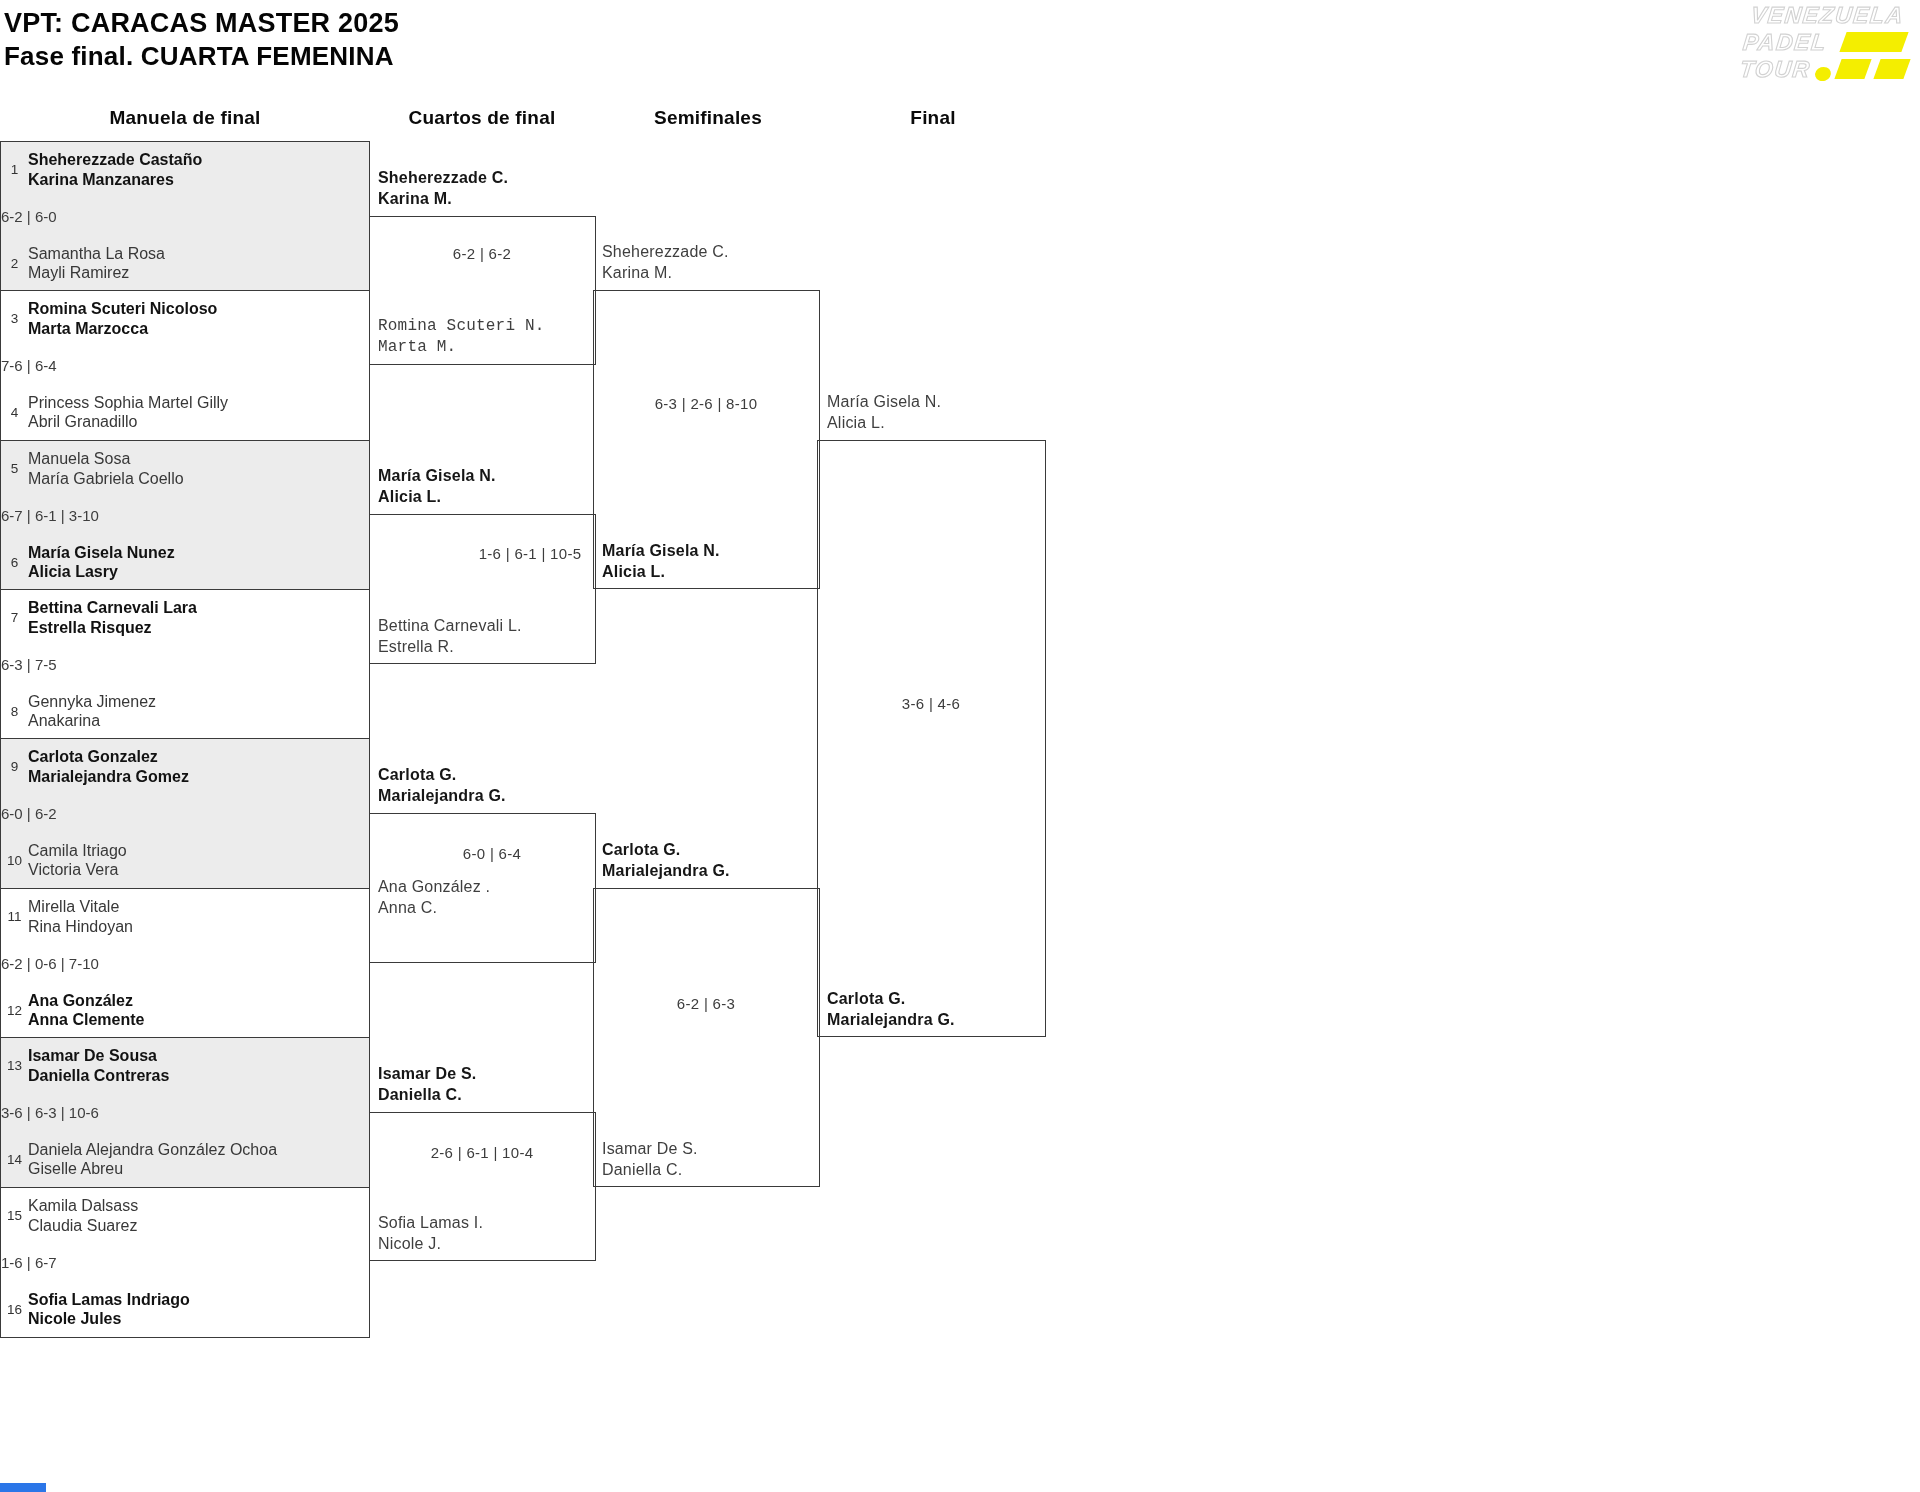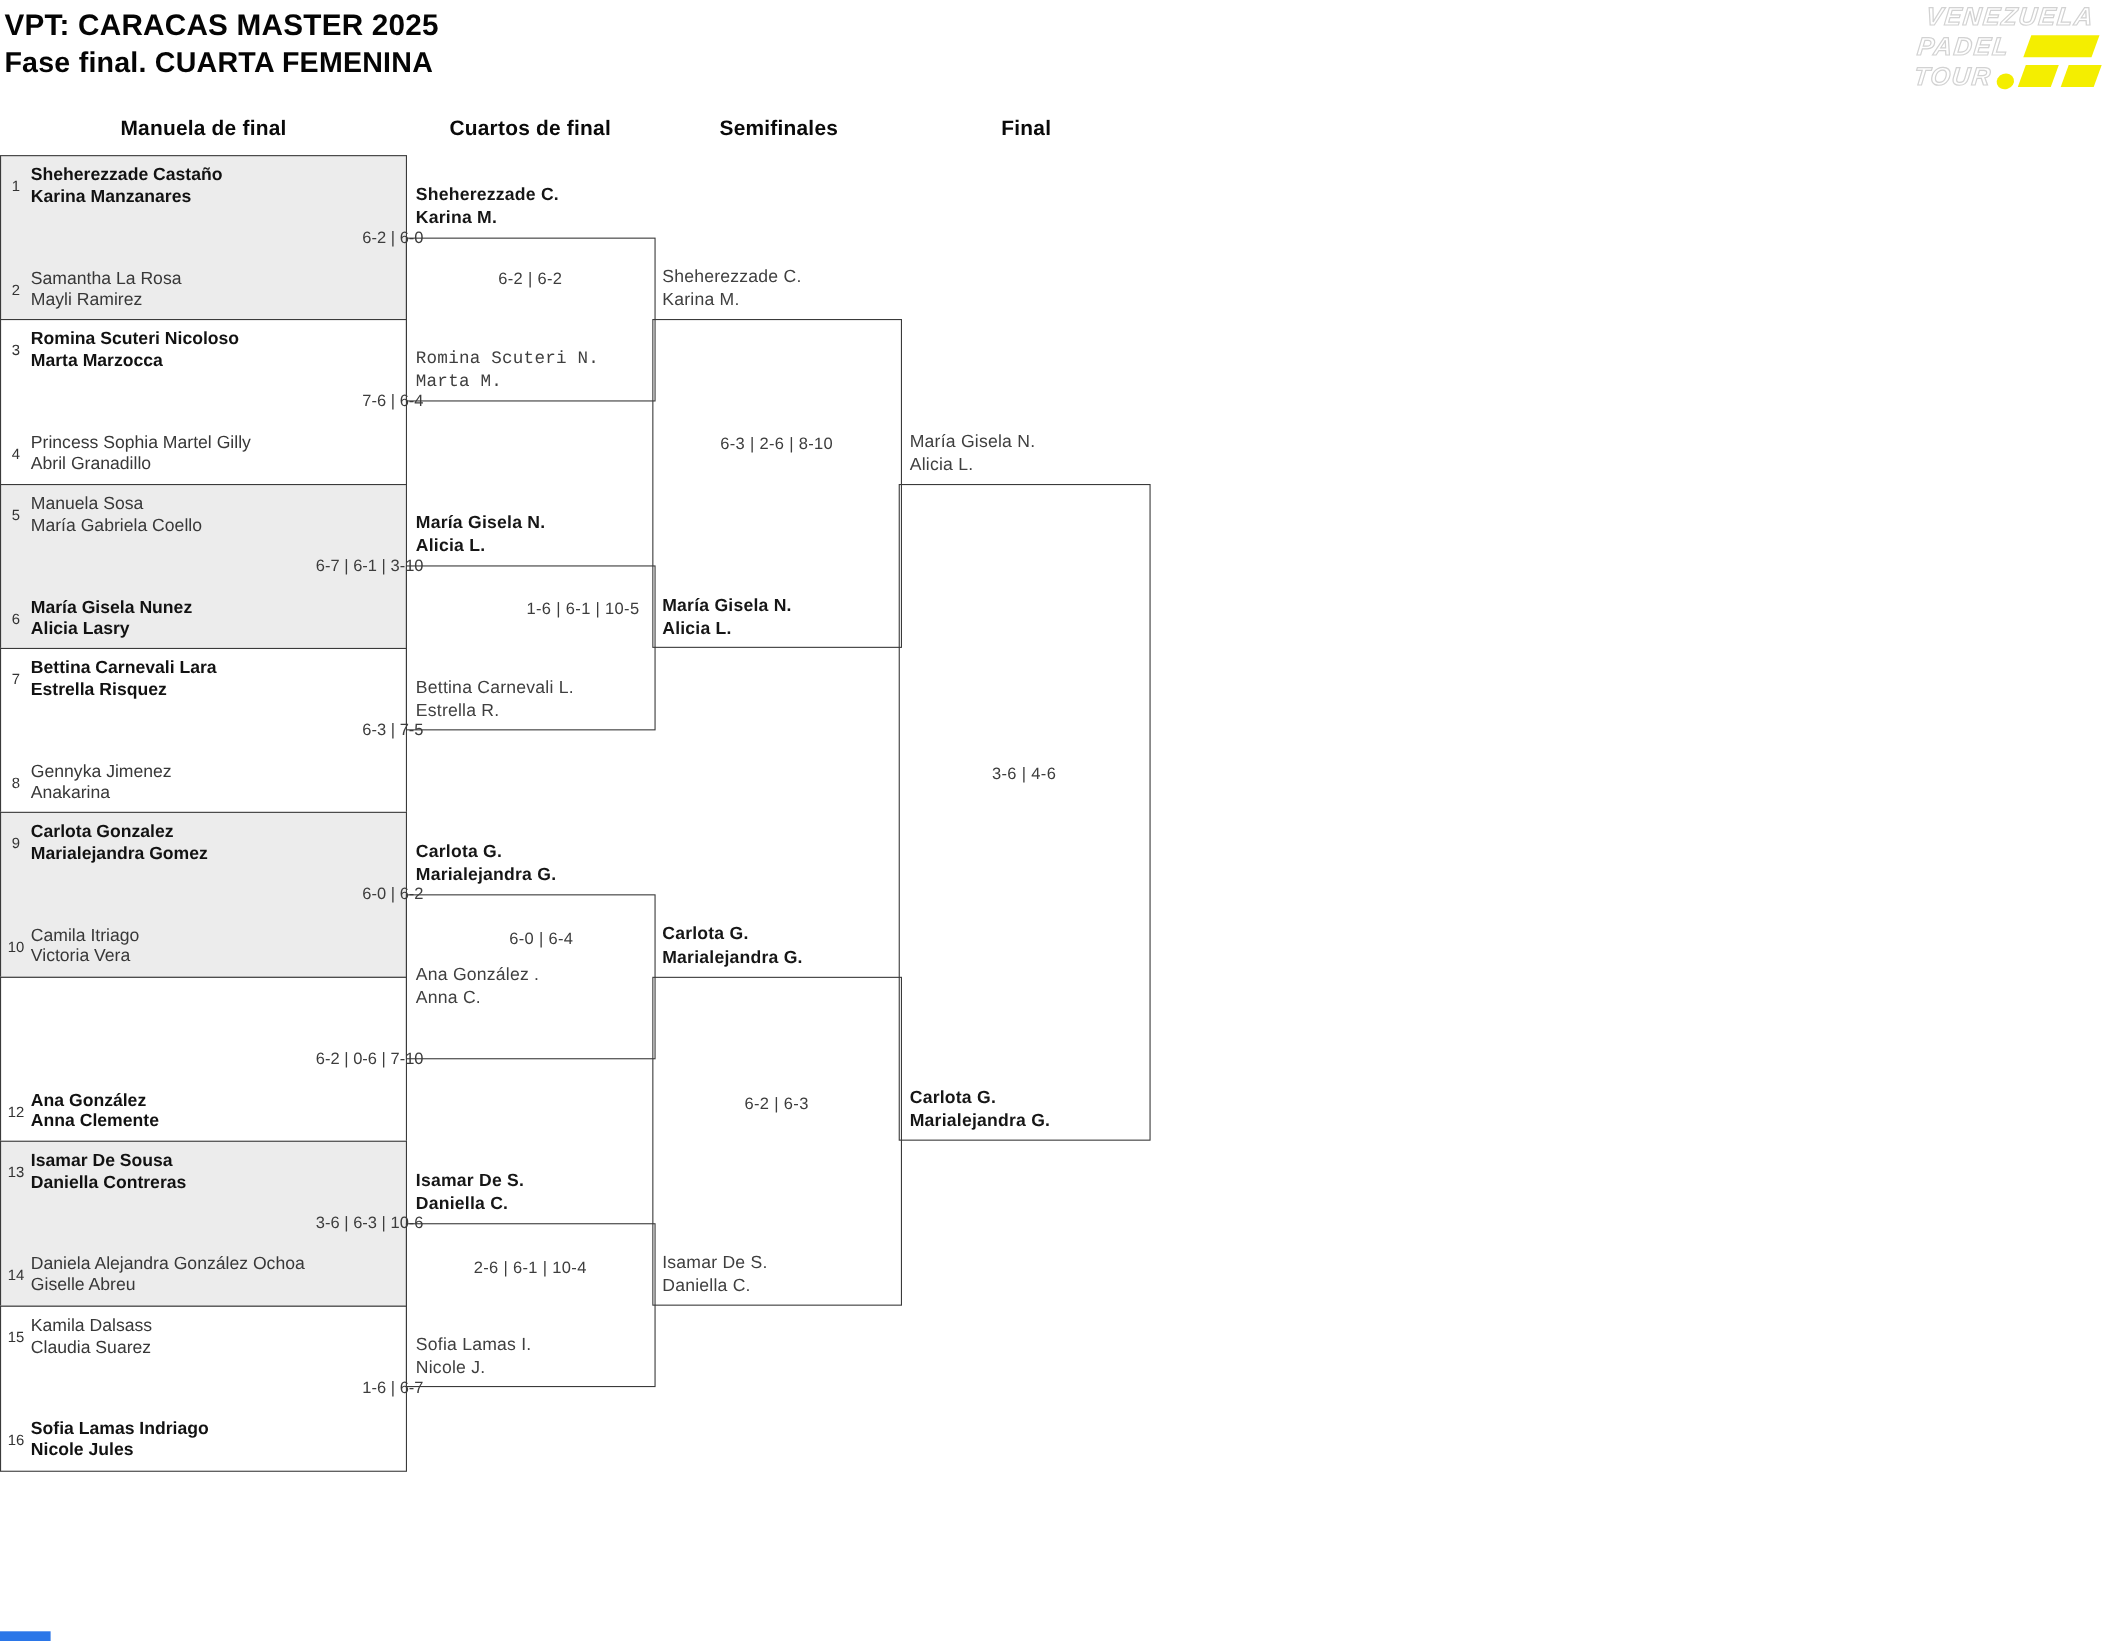--- a/index.html
+++ b/index.html
@@ -26,21 +26,21 @@
   .obox{position:absolute;left:0;width:370px;height:150.5px;
         border:1.5px solid #3a3a3a;background:#ffffff;box-sizing:border-box;}
   .obox.gray{background:#ececec;}
   .team{position:absolute;left:0;right:0;display:flex;align-items:center;}
   .team.t{top:8px;}
   .team.b{bottom:8px;}
   .seed{width:27px;flex:0 0 27px;text-align:center;font-size:13.5px;color:#333333;}
   .names{font-size:16px;line-height:19.5px;color:#383838;}
   .names.w{font-weight:bold;color:#121212;}
   .oscore{position:absolute;top:50%;left:0;width:100%;transform:translateY(-50%);
-          text-align:right;font-size:15px;color:#3d3d3d;padding-left:16px;}
+          text-align:left;font-size:15px;color:#3d3d3d;}
 
   
   .rbox{position:absolute;border:1.5px solid #3a3a3a;box-sizing:border-box;background:transparent;}
 
   
   .rlabel{position:absolute;font-size:16px;line-height:21px;letter-spacing:0.2px;
           color:#3f3f3f;white-space:nowrap;}
   .rlabel.w{font-weight:bold;color:#161616;}
 
   
@@ -156,20 +156,27 @@
   <div class="team b">
     <span class="seed">10</span>
     <div class="names">
         <div>Camila Itriago</div>
         <div>Victoria Vera</div>
       </div>
   </div>
 </div>
 
 <div class="obox" style="top:888px;">
+  <div class="team t">
+    <span class="seed">11</span>
+    <div class="names">
+        <div>Mirella Vitale</div>
+        <div>Rina Hindoyan</div>
+      </div>
+  </div>
   <div class="oscore">6-2 | 0-6 | 7-10</div>
   <div class="team b">
     <span class="seed">12</span>
     <div class="names w">
         <div>Ana González</div>
         <div>Anna Clemente</div>
       </div>
   </div>
 </div>
 

